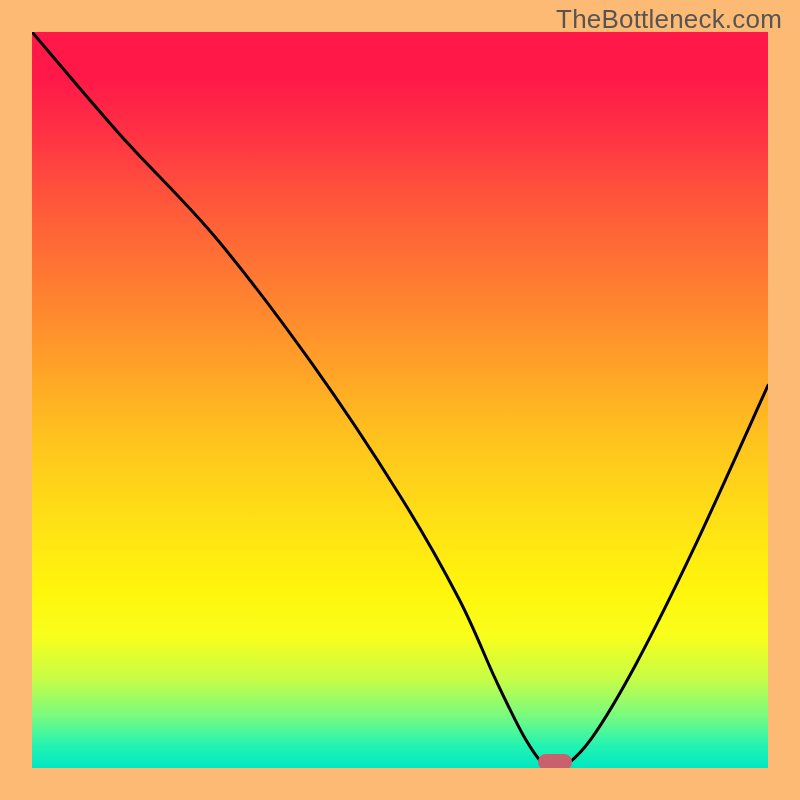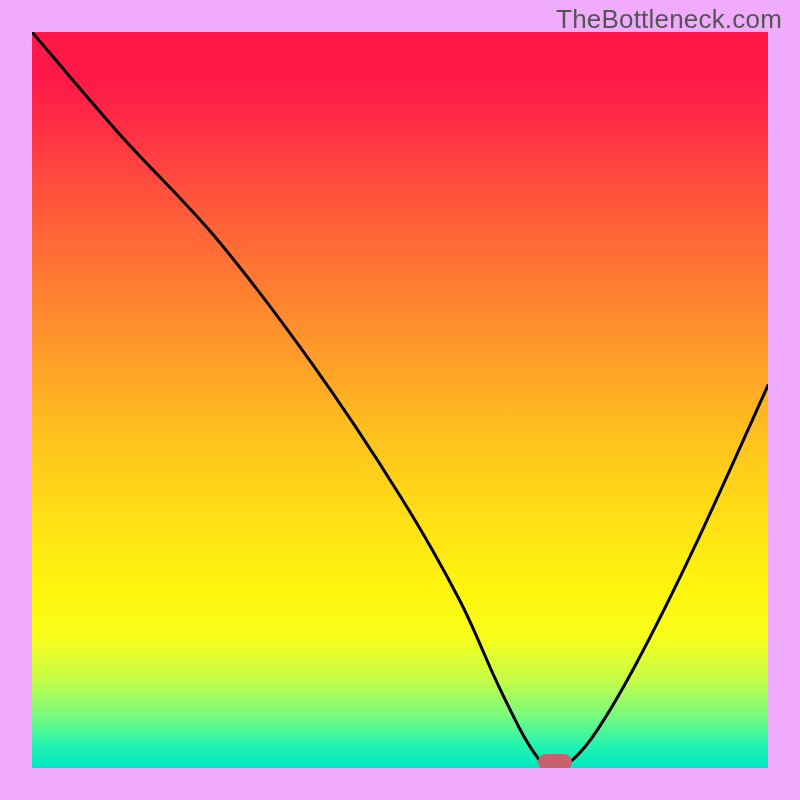--- a/index.html
+++ b/index.html
@@ -8,21 +8,21 @@
     width: 800px;
     height: 800px;
     background: #000;
     overflow: hidden;
     font-family: Arial, Helvetica, sans-serif;
   }
   .frame {
     position: relative;
     width: 800px;
     height: 800px;
-    background: #f0abfc;
+    background: #fdba74;
   }
   .watermark {
     position: absolute;
     top: 4px;
     right: 18px;
     color: #555;
     font-size: 26px;
     font-weight: 500;
     letter-spacing: 0.2px;
     z-index: 5;

